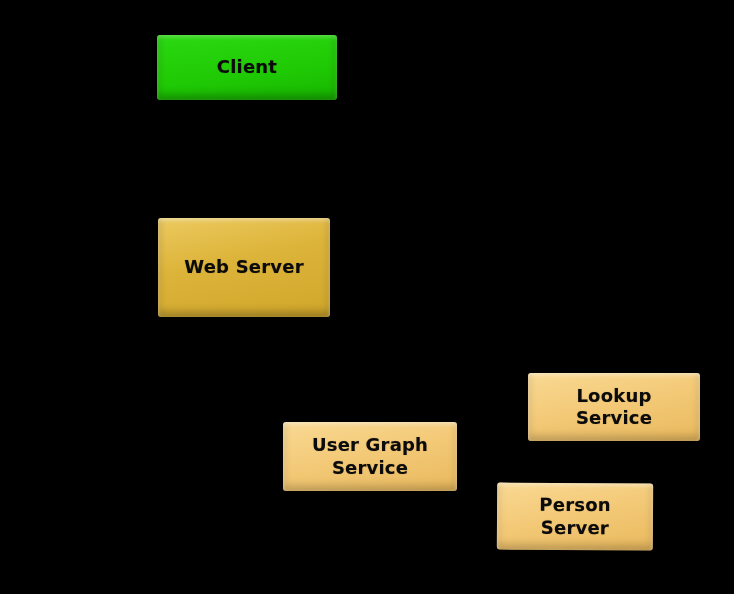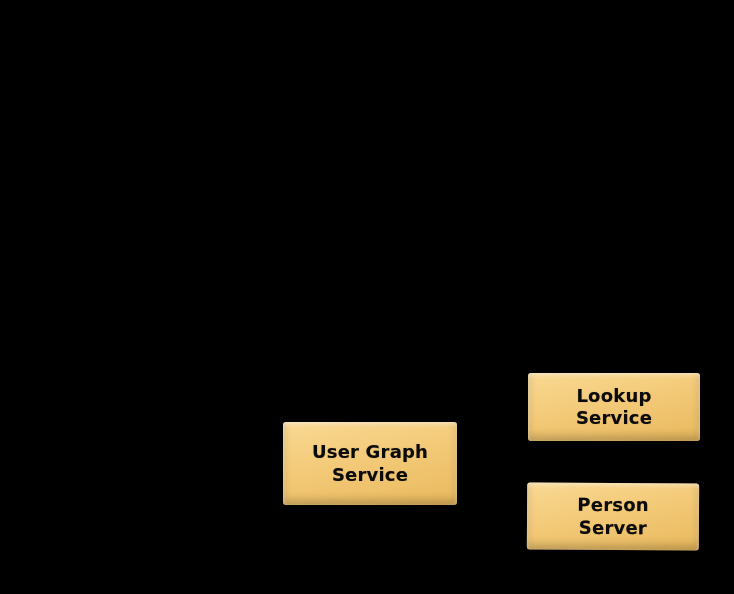--- a/index.html
+++ b/index.html
@@ -49,30 +49,36 @@
   .gold-light {
     background: linear-gradient(168deg, #f9d993 0%, #f3c977 48%, #e9b95d 100%);
     box-shadow: inset 0 2px 4px rgba(255,255,255,0.50),
                 inset 0 -5px 9px rgba(0,0,0,0.22),
                 0 4px 7px rgba(0,0,0,0.85);
   }
   
   .n-client       { left: 157px; top: 35px;  width: 180px; height: 65px; }
   .n-web-server   { left: 158px; top: 218px; width: 172px; height: 99px; }
   .n-search-api   { left: 34px;  top: 456px; width: 174px; height: 101px; transform: rotate(-0.25deg); }
-  .n-user-graph   { left: 283px; top: 422px; width: 174px; height: 83px; }
+  .n-user-graph   { left: 283px; top: 422px; width: 174px; height: 69px; }
   .n-lookup       { left: 528px; top: 373px; width: 172px; height: 68px; align-items: center; }
-  .n-person       { left: 527px; top: 483px; width: 172px; height: 67px; transform: rotate(0.3deg); }
+  .n-person       { left: 497px; top: 483px; width: 156px; height: 67px; transform: rotate(0.3deg); }
 </style>
 </head>
 <body>
 
 <div class="canvas">
 
+  <div class="node green n-client">
+    <span class="label">Client</span>
+  </div>
 
+  <div class="node gold-dark n-web-server">
+    <span class="label">Web Server</span>
+  </div>
 
 
   <div class="node gold-light n-user-graph">
     <span class="label">User Graph
 Service</span>
   </div>
 
   <div class="node gold-light n-lookup">
     <span class="label">Lookup
 Service</span>

